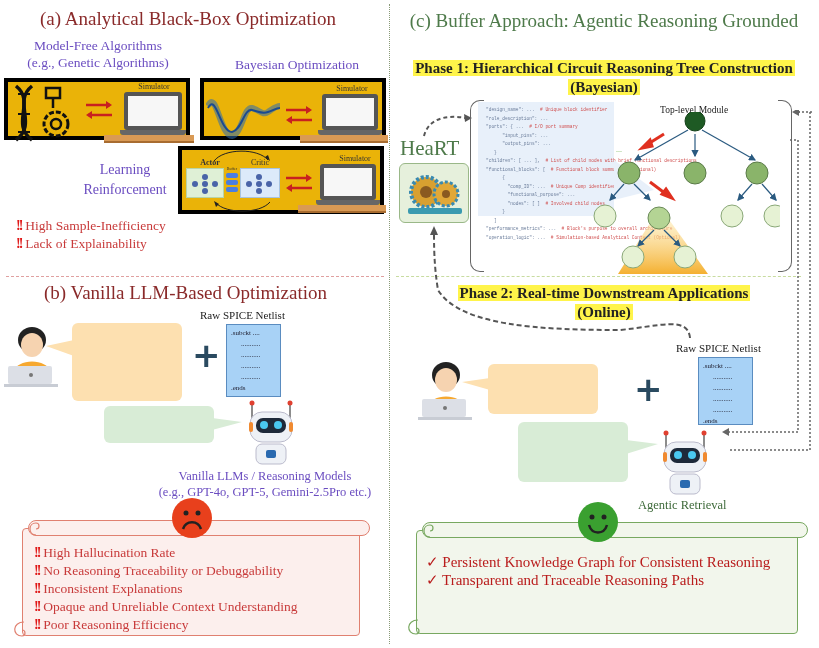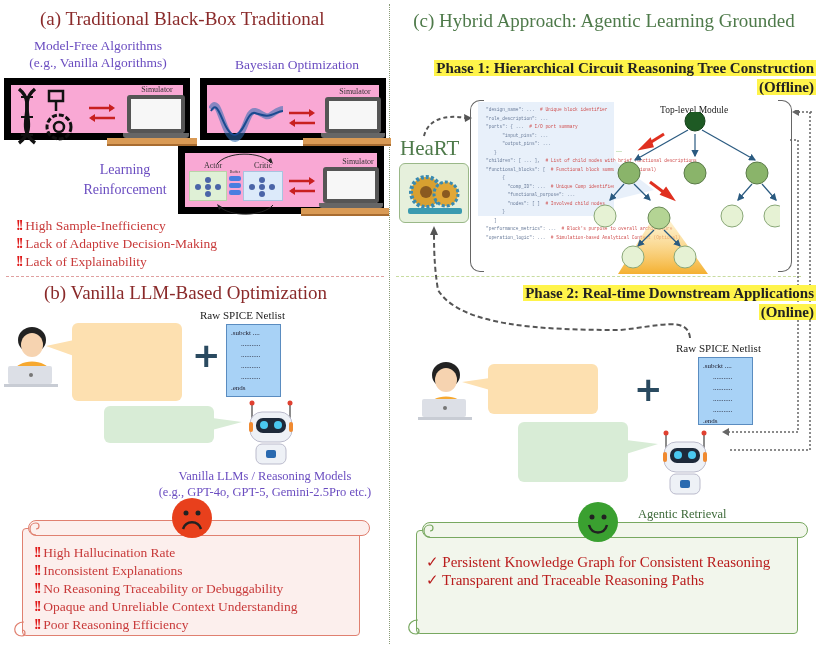--- a/index.html
+++ b/index.html
@@ -9,21 +9,21 @@
 
   
   .vdiv { left: 389px; top: 4px; width: 0; height: 640px; border-left: 1.5px dotted #8a9a78; }
   .hdiv-a { left: 6px; top: 276px; width: 378px; height: 0; border-top: 1px dashed #e0a0a0; }
   .hdiv-c { left: 396px; top: 276px; width: 405px; height: 0; border-top: 1px dashed #c8dca0; }
 
   .sec-title-red { color: #8a2a2a; font-size: 19px; white-space: nowrap; }
   .sec-title-green { color: #4e7a4a; font-size: 19px; text-align: center; line-height: 23px; }
   .label-purple { color: #6a4cc0; font-size: 13.5px; text-align: center; line-height: 17px; }
 
-  .panel { border: 7px solid #000000; background: #f9a8d4; }
+  .panel { border: 4px solid #000000; background: #eab308; }
   .simlabel { font-size: 8px; color: #333; text-align: center; }
 
   .laptop { position: absolute; }
   .laptop .screen { position: absolute; background: #f7f7f7; border: 4px solid #555; border-radius: 3px; }
   .laptop .base { position: absolute; background: #666; border-radius: 0 0 3px 3px; }
   .laptop .desk { position: absolute; background: #d99a55; border-bottom: 2px solid #a86c30; }
   .issue-red { color: #c83a3a; font-size: 13.5px; line-height: 18px; white-space: nowrap; }
   .bang { color: #e01818; font-weight: bold; font-size: 14px; letter-spacing: -2px; margin-right: 4px; }
 
   .bubble-orange { position: absolute; background: #fde0b0; border-radius: 6px; }
@@ -35,41 +35,41 @@
 
   .plus { position: absolute; font-family: "DejaVu Sans", sans-serif; font-size: 34px; font-weight: bold; color: #2a4a60; line-height: 30px; }
 
   .scroll-red { position: absolute; border: 1.5px solid #e08070; background: #fcefed; border-radius: 4px; }
   .scroll-green { position: absolute; border: 1.5px solid #78a860; background: #f2f6ec; border-radius: 4px; }
   .scroll-roll { position: absolute; height: 16px; border-radius: 8px; }
 
   .face { position: absolute; border-radius: 50%; }
 
   .hl { background: #fff44a; padding: 0 2px; }
-  .phase { font-size: 15px; font-weight: bold; color: #222; text-align: right; line-height: 19px; }
+  .phase { font-size: 15px; font-weight: bold; color: #222; text-align: center; line-height: 19px; }
 
   .code-panel { position: absolute; background: #e8f0fa; font-size: 4.5px; color: #6a7c9a; line-height: 8.5px; padding: 4px 8px; font-family: "Liberation Mono", monospace; }
   .code-panel .cm { color: #d05050; }
 
   .bracket { position: absolute; border: 1.5px solid #666; }
 
   .check-green { color: #b91c1c; font-size: 15px; line-height: 18px; white-space: nowrap; }
 </style>
 </head>
 <body>
 
 <div class="abs vdiv"></div>
 <div class="abs hdiv-a"></div>
 <div class="abs hdiv-c"></div>
 
-<div class="abs sec-title-red" style="left:40px; top:8px;">(a) Traditional Black-Box Traditional</div>
+<div class="abs sec-title-red" style="left:40px; top:8px;">(a) Analytical Black-Box Optimization</div>
 
 <div class="abs label-purple" style="left:8px; top:37px; width:180px;">
   <div>Model-Free Algorithms</div>
-  <div>(e.g., Vanilla Algorithms)</div>
+  <div>(e.g., Genetic Algorithms)</div>
 </div>
 <div class="abs label-purple" style="left:222px; top:56px; width:150px;">Bayesian Optimization</div>
 
 <div class="abs panel" style="left:4px; top:78px; width:186px; height:62px;">
   <svg class="abs" style="left:4px; top:2px;" width="62" height="58">
     <path d="M4 2 C 24 18, -2 40, 20 56" stroke="#111" stroke-width="3.5" fill="none"></path>
     <path d="M20 2 C 0 18, 26 40, 4 56" stroke="#111" stroke-width="3.5" fill="none"></path>
     <line x1="6" y1="10" x2="18" y2="10" stroke="#111" stroke-width="2"></line>
     <line x1="6" y1="30" x2="18" y2="30" stroke="#111" stroke-width="2"></line>
     <line x1="6" y1="48" x2="18" y2="48" stroke="#111" stroke-width="2"></line>
@@ -113,21 +113,21 @@
 
 <div class="abs label-purple" style="left:70px; top:160px; width:110px; font-size:14px; line-height:20px;">
   <div>Learning</div>
   <div>Reinforcement</div>
 </div>
 <div class="abs panel" style="left:178px; top:146px; width:206px; height:68px;">
   <svg class="abs" style="left:28px; top:0px;" width="64" height="12">
     <path d="M4 11 C 14 -2, 48 -2, 58 10" stroke="#222" stroke-width="1" fill="none"></path>
     <polygon points="60,11 55,7 58,5" fill="#222"></polygon>
   </svg>
-  <div class="abs simlabel" style="left:8px; top:8px; width:40px; font-size:8px;">Actor</div>
+  <div class="abs simlabel" style="left:8px; top:8px; width:40px; font-size:8px;font-weight:bold;">Actor</div>
   <div class="abs simlabel" style="left:58px; top:8px; width:40px; font-size:8px;">Critic</div>
   <div class="abs" style="left:4px; top:18px; width:38px; height:30px; background:#dff0d6; border:1px solid #b8d4a8;">
     <svg width="38" height="30">
         <g fill="#4a64a8">
           <circle cx="8" cy="15" r="3"></circle>
           <circle cx="18" cy="8" r="3"></circle>
           <circle cx="18" cy="15" r="3"></circle>
           <circle cx="18" cy="22" r="3"></circle>
           <circle cx="28" cy="15" r="3"></circle>
         </g>
@@ -163,21 +163,20 @@
   <div class="abs simlabel" style="left:148px; top:4px; width:50px;">Simulator</div>
   <div class="laptop" style="left:116px; top:12px; width:88px; height:52px;">
     <div class="screen" style="left:22px; top:2px; width:56px; height:36px;"></div>
     <div class="base" style="left:18px; top:38px; width:64px; height:5px;"></div>
     <div class="desk" style="left:0px; top:43px; width:88px; height:8px;"></div>
   </div>
 </div>
 
 <div class="abs" style="left:16px; top:217px;">
   <div class="issue-red"><span class="bang">!!</span><span>High Sample-Inefficiency</span></div>
-  <div class="issue-red"><span class="bang">!!</span><span>Lack of Adaptive Decision-Making</span></div>
   <div class="issue-red"><span class="bang">!!</span><span>Lack of Explainability</span></div>
 </div>
 
 <div class="abs sec-title-red" style="left:44px; top:282px;">(b) Vanilla LLM-Based Optimization</div>
 
 <svg class="abs" style="left:4px; top:320px;" width="54" height="70">
   <ellipse cx="28" cy="20" rx="14" ry="13" fill="#222"></ellipse>
   <ellipse cx="28" cy="25" rx="11" ry="12" fill="#f6d3b0"></ellipse>
   <path d="M14 20 C 16 8, 40 8, 42 20 L 40 16 C 34 10, 22 10, 16 16 Z" fill="#222"></path>
   <path d="M10 52 C 12 38, 44 38, 46 52 Z" fill="#f6a830"></path>
@@ -234,32 +233,32 @@
 <div class="face" style="left:172px; top:498px; width:40px; height:40px; background:#e8401c;">
   <svg width="40" height="40">
       <circle cx="14" cy="15" r="2.5" fill="#222"></circle>
       <circle cx="26" cy="15" r="2.5" fill="#222"></circle>
       <path d="M11 31 C 14 22, 26 22, 29 31" stroke="#222" stroke-width="2.5" fill="none"></path>
     </svg>
 </div>
 
 <div class="abs" style="left:34px; top:544px;">
   <div class="issue-red"><span class="bang">!!</span><span>High Hallucination Rate</span></div>
+  <div class="issue-red"><span class="bang">!!</span><span>No Reasoning Traceability or Debuggability</span></div>
   <div class="issue-red"><span class="bang">!!</span><span>Inconsistent Explanations</span></div>
-  <div class="issue-red"><span class="bang">!!</span><span>No Reasoning Traceability or Debuggability</span></div>
   <div class="issue-red"><span class="bang">!!</span><span>Opaque and Unreliable Context Understanding</span></div>
   <div class="issue-red"><span class="bang">!!</span><span>Poor Reasoning Efficiency</span></div>
 </div>
 
 <div class="abs sec-title-green" style="left:392px; top:9px; width:424px;">
-  <div>(c) Hybrid Approach: Agentic Learning Grounded</div>
+  <div>(c) Buffer Approach: Agentic Reasoning Grounded</div>
 </div>
 <div class="abs phase" style="left:392px; top:59px; width:424px;">
   <div><span class="hl">Phase 1: Hierarchical Circuit Reasoning Tree Construction</span></div>
-  <div><span class="hl">(Offline)</span></div>
+  <div><span class="hl">(Bayesian)</span></div>
 </div>
 
 <div class="abs" style="left:400px; top:136px; font-size:21px; color:#4e7a4a;">HeaRT</div>
 <div class="abs" style="left:399px; top:163px; width:70px; height:60px; background:#e6f0dc; border:1.5px solid #9ab888; border-radius:6px;">
   <svg width="70" height="60">
     <circle cx="26" cy="28" r="15" fill="#d8a030" stroke="#3a8ab0" stroke-width="4" stroke-dasharray="3 2"></circle>
     <circle cx="26" cy="28" r="6" fill="#8a5a20"></circle>
     <circle cx="46" cy="30" r="12" fill="#e0a838" stroke="#3a8ab0" stroke-width="3" stroke-dasharray="3 2"></circle>
     <circle cx="46" cy="30" r="4" fill="#8a5a20"></circle>
     <rect x="8" y="44" width="54" height="6" rx="2" fill="#3a9ab0"></rect>
@@ -394,21 +393,21 @@
   <circle cx="48" cy="3" r="2.5" fill="#e04030"></circle>
   <rect x="8" y="12" width="42" height="30" rx="12" fill="#eef1f6" stroke="#bbc" stroke-width="1"></rect>
   <rect x="7" y="22" width="4" height="10" rx="2" fill="#f08a30"></rect>
   <rect x="47" y="22" width="4" height="10" rx="2" fill="#f08a30"></rect>
   <rect x="14" y="18" width="30" height="15" rx="7" fill="#1e2a3a"></rect>
   <circle cx="22" cy="25" r="4" fill="#4ac8f0"></circle>
   <circle cx="36" cy="25" r="4" fill="#4ac8f0"></circle>
   <rect x="14" y="44" width="30" height="20" rx="6" fill="#eef1f6" stroke="#bbc" stroke-width="1"></rect>
   <rect x="24" y="50" width="10" height="8" rx="2" fill="#2a6ab0"></rect>
 </svg>
-<div class="abs" style="left:638px; top:498px; font-size:12.5px; color:#3e6a3a; white-space:nowrap;margin-top:9px;">Agentic Retrieval</div>
+<div class="abs" style="left:638px; top:498px; font-size:12.5px; color:#3e6a3a; white-space:nowrap;">Agentic Retrieval</div>
 
 <div class="scroll-green" style="left:416px; top:530px; width:382px; height:104px;"></div>
 <div class="abs scroll-roll" style="left:422px; top:522px; width:386px; border:1.5px solid #78a860; background:#f2f6ec;"></div>
 <svg class="abs" style="left:420px; top:521px;" width="18" height="18">
     <path d="M10 16 C 2 16, 2 4, 10 4 C 14 4, 14 10, 10 10" stroke="#78a860" stroke-width="1.2" fill="none"></path>
   </svg>
 <svg class="abs" style="left:404px; top:618px;" width="20" height="18">
     <path d="M14 2 C 2 2, 2 16, 12 16 C 16 16, 16 10, 12 10" stroke="#78a860" stroke-width="1.2" fill="none"></path>
   </svg>
 <div class="face" style="left:578px; top:502px; width:40px; height:40px; background:#3aa030;">

